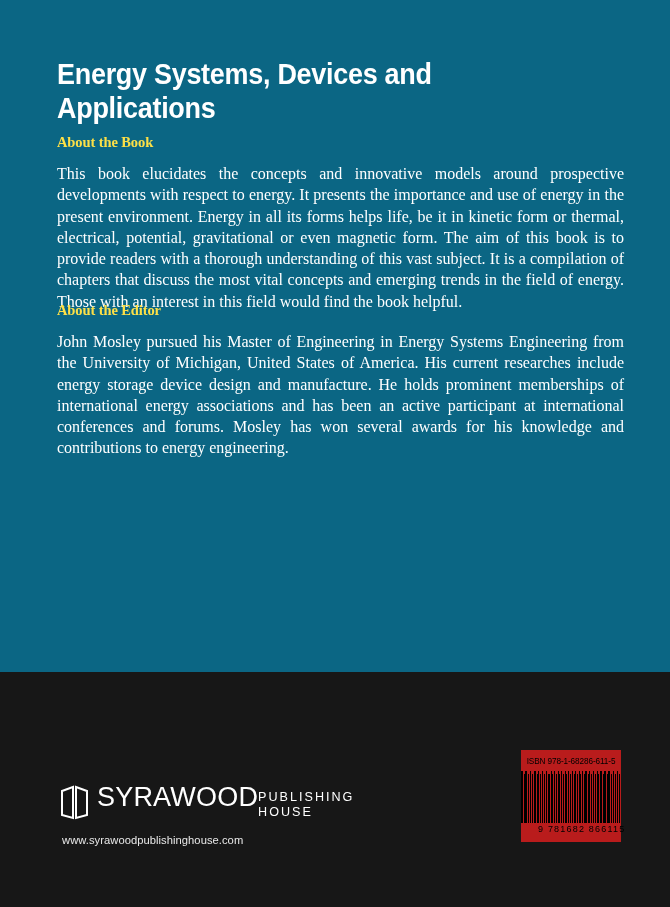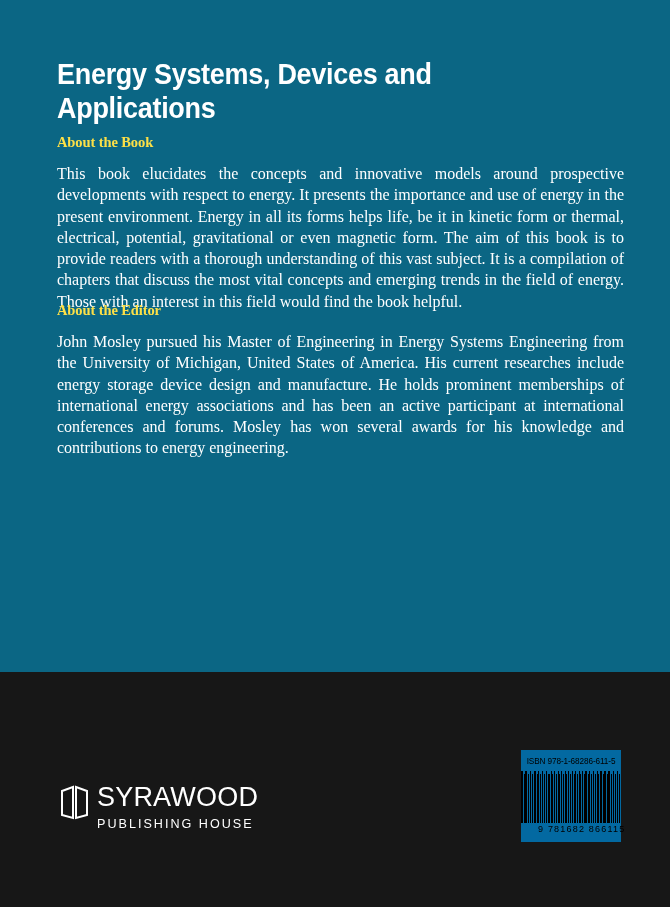--- a/index.html
+++ b/index.html
@@ -88,21 +88,20 @@
     height: 44px;
   }
   .logo-mark {
     width: 30px;
     height: 38px;
     margin-right: 7px;
     flex: none;
   }
   .logo-words {
     display: flex;
-    flex-direction: column;
     justify-content: flex-start;
     padding-top: 0px;
   }
   .logo-name {
     font-family: "Liberation Sans", sans-serif;
     color: #ffffff;
     font-size: 27px;
     line-height: 27px;
     letter-spacing: 0.2px;
     font-weight: normal;
@@ -124,21 +123,21 @@
     margin-top: 6px;
     margin-left: 2px;
   }
   
   .barcode-box {
     position: absolute;
     left: 521px;
     top: 750px;
     width: 100px;
     height: 92px;
-    background: #0369a1;
+    background: #b91c1c;
     padding: 0;
     box-sizing: border-box;
   }
   .barcode-isbn {
     font-family: "Liberation Sans", sans-serif;
     font-size: 8.2px;
     color: #000000;
     text-align: center;
     margin-top: 7px;
     letter-spacing: -0.1px;
@@ -192,20 +191,21 @@
     <div class="logo-row">
       <svg class="logo-mark" viewBox="0 0 30 38" aria-hidden="true">
         <path d="M2 7 L13 3 L13 34 L2 31 Z" fill="none" stroke="#ffffff" stroke-width="2"></path>
         <path d="M16 3 L27 7 L27 31 L16 34 Z" fill="none" stroke="#ffffff" stroke-width="2"></path>
       </svg>
       <div class="logo-words">
         <div class="logo-name">SYRAWOOD</div>
         <div class="logo-sub">PUBLISHING HOUSE</div>
       </div>
     </div>
+    <div class="logo-url">www.syrawoodpublishinghouse.com</div>
   </div>
 
   <div class="barcode-box">
     <div class="barcode-isbn">ISBN 978-1-68286-611-5</div>
     <div class="barcode-bars" id="bars">
         <i style="width: 3px; height: 100%;"></i>
         <i style="width: 1px; height: 94%;"></i>
         <i style="width: 2px; height: 100%;"></i>
         <i style="width: 3px; height: 94%;"></i>
         <i style="width: 1px; height: 100%;"></i>

